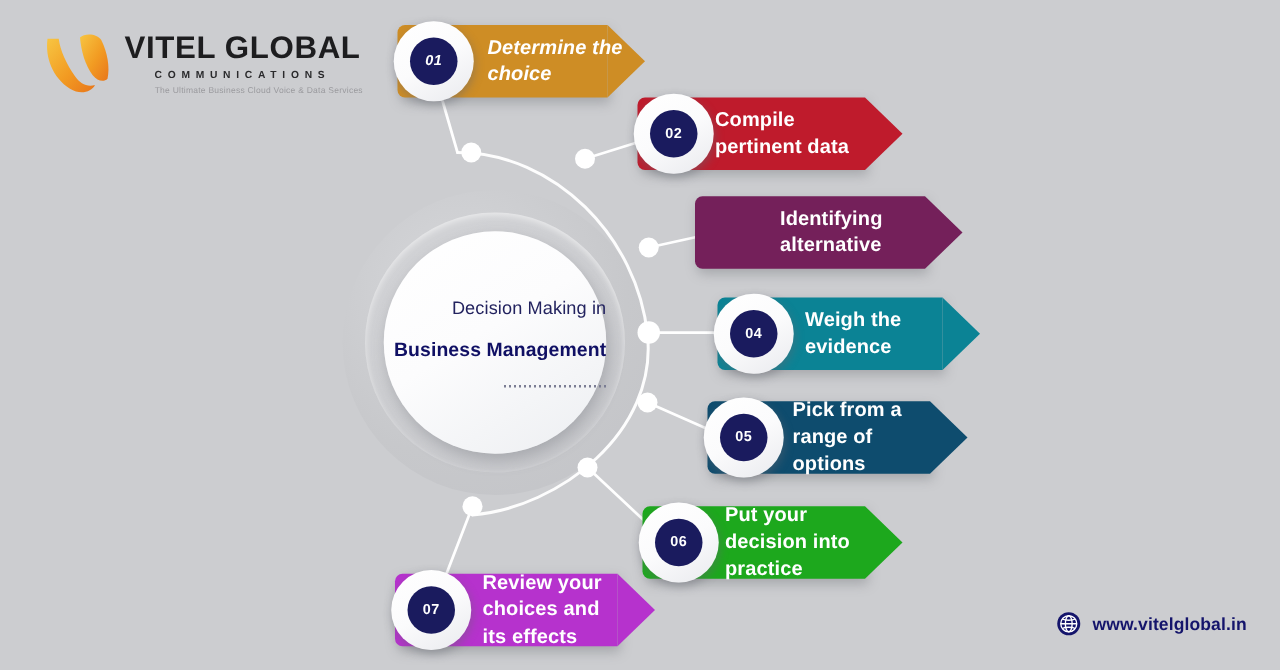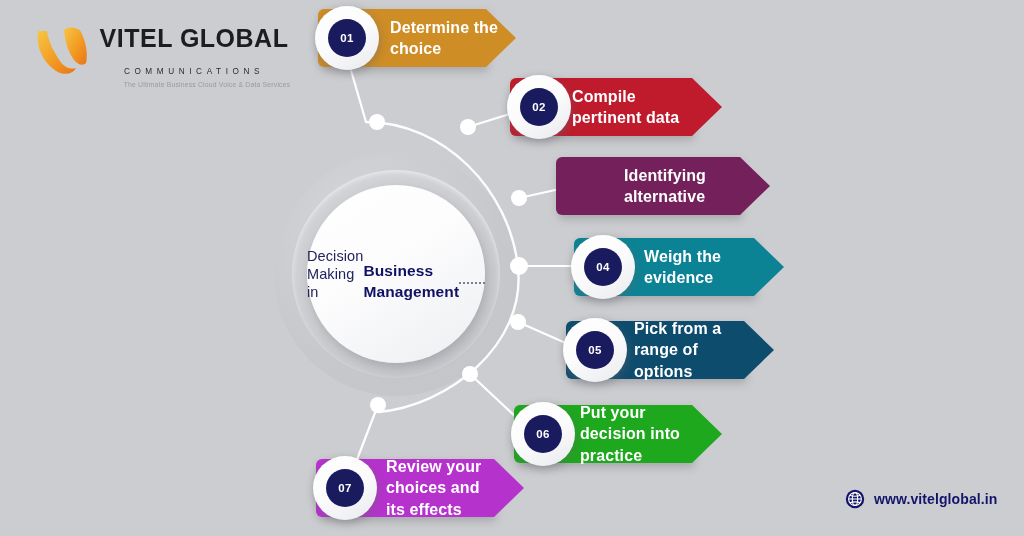--- a/index.html
+++ b/index.html
@@ -47,22 +47,22 @@
     font-weight: bold;
     letter-spacing: 0.5px;
     color: #1d1d1f;
     line-height: 1;
     white-space: nowrap;
   }
   .logo-sub {
     font-size: 8.2px;
     letter-spacing: 4.6px;
     color: #2a2a2c;
-    font-weight: normal;
-    margin-top: 16px;
+    font-weight: bold;
+    margin-top: 4px;
     white-space: nowrap;
   }
   .logo-tag {
     font-size: 6.8px;
     letter-spacing: 0.2px;
     color: #9a9a9e;
     margin-top: 5px;
     margin-left: 26px;
     white-space: nowrap;
   }
@@ -90,22 +90,22 @@
   .hub-inner {
     position: absolute;
     left: 307px;
     top: 185px;
     width: 178px;
     height: 178px;
     border-radius: 50%;
     background: linear-gradient(148deg, #ffffff 0%, #fcfcfd 45%, #eceef1 100%);
     box-shadow: 2px 5px 12px rgba(120,122,128,0.42);
     display: flex;
-    flex-direction: row;
-    align-items: center;
+    flex-direction: column;
+    align-items: flex-end;
     justify-content: center;
   }
   .hub-line1 {
     font-size: 14.5px;
     color: #23235f;
     letter-spacing: 0.1px;
     line-height: 1.25;
   }
   .hub-line2 {
     font-size: 15.5px;
@@ -259,21 +259,21 @@
       <circle cx="377" cy="122" r="8"></circle>
       <circle cx="468" cy="127" r="8"></circle>
       <circle cx="519" cy="198" r="8"></circle>
       <circle cx="519" cy="266" r="9"></circle>
       <circle cx="518" cy="322" r="8"></circle>
       <circle cx="470" cy="374" r="8"></circle>
       <circle cx="378" cy="405" r="8"></circle>
     </g>
   </svg>
 
-  <div class="step" style="left:318px; top:9px; width:198px;">
+  <div class="step" style="left:318px; top:20px; width:198px;font-style:italic;">
     <div class="step-arrow" style="width:168px; background:#ce8d25;"></div>
     <div class="step-tip" style="left:168px; border-left:30px solid #ce8d25;"></div>
     <div class="step-badge">
       <div class="step-num">01</div>
     </div>
     <div class="step-label" style="left:72px; width:120px;">Determine the choice</div>
   </div>
 
   <div class="step" style="left:510px; top:78px; width:212px;">
     <div class="step-arrow" style="width:182px; background:#bf1b2c;"></div>

